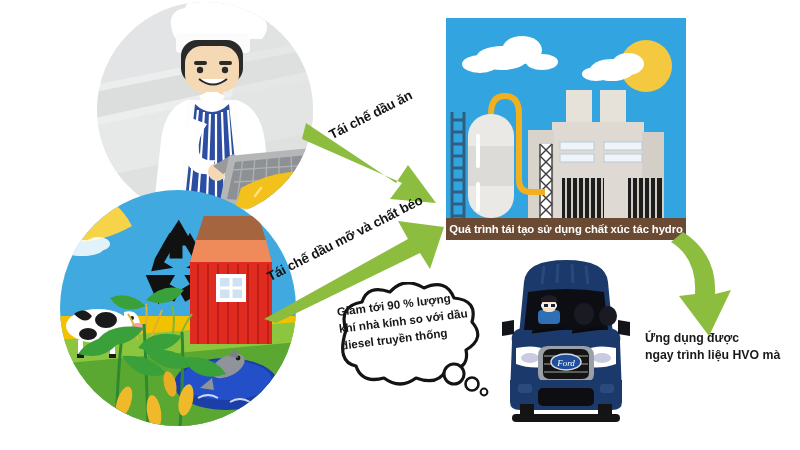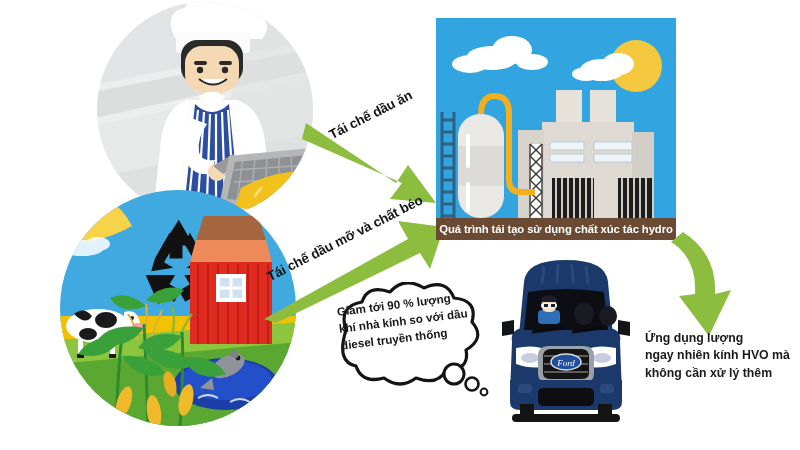--- a/index.html
+++ b/index.html
@@ -259,21 +259,21 @@
   </div>
   <div class="arrow-label" id="label-recycle-cooking-oil">Tái chế dầu ăn</div>
 
   <div class="abs" style="left:258px;top:215px;width:190px;height:110px;">
     <svg width="190" height="110" viewBox="0 0 190 110">
       <path d="M6 104 L150 24 L140 6 L186 12 L172 54 L162 38 L18 108 Z" fill="#8cbd3f"></path>
     </svg>
   </div>
   <div class="arrow-label" id="label-recycle-fats">Tái chế dầu mỡ và chất béo</div>
 
-  <div class="abs" style="left:436px;top:18px;width:240px;height:238px;">
+  <div class="abs" style="left:446px;top:18px;width:240px;height:238px;">
     <svg width="240" height="222" viewBox="0 0 240 222">
       <rect x="0" y="0" width="240" height="222" fill="#32a5e0"></rect>
 
       <circle cx="200" cy="48" r="26" fill="#f5c93f"></circle>
 
       <g fill="#ffffff">
         <ellipse cx="56" cy="40" rx="26" ry="12"></ellipse>
         <ellipse cx="76" cy="32" rx="20" ry="14"></ellipse>
         <ellipse cx="34" cy="46" rx="18" ry="9"></ellipse>
         <ellipse cx="96" cy="44" rx="16" ry="8"></ellipse>
@@ -359,23 +359,22 @@
     </div>
   </div>
 
   <div class="abs" style="left:665px;top:232px;width:110px;height:110px;">
     <svg width="110" height="110" viewBox="0 0 110 110">
       <path d="M18 0 q34 22 32 62 l16 -4 l-22 46 l-30 -40 l16 -2 q2 -36 -24 -52 z" fill="#8cbd3f"></path>
     </svg>
   </div>
 
   <div id="hvo-note">
-    <div>Ứng dụng lượng</div>
-    <div>ngay nhiên kính HVO mà</div>
-    <div>không cần xử lý thêm</div>
+    <div>Ứng dụng được</div>
+    <div>ngay trình liệu HVO mà</div>
   </div>
 
   <div class="abs" style="left:476px;top:252px;width:180px;height:180px;">
     <svg width="180" height="180" viewBox="0 0 180 180">
 
       <path d="M48 30 q2 -22 42 -22 q40 0 42 22 l6 64 q2 20 -10 24 l-76 0 q-12 -4 -10 -24 z" fill="#1b3a6b"></path>
 
       <g stroke="#2b4a7d" stroke-width="3" opacity=".9">
         <line x1="68" y1="14" x2="66" y2="32"></line>
         <line x1="82" y1="12" x2="81" y2="31"></line>

